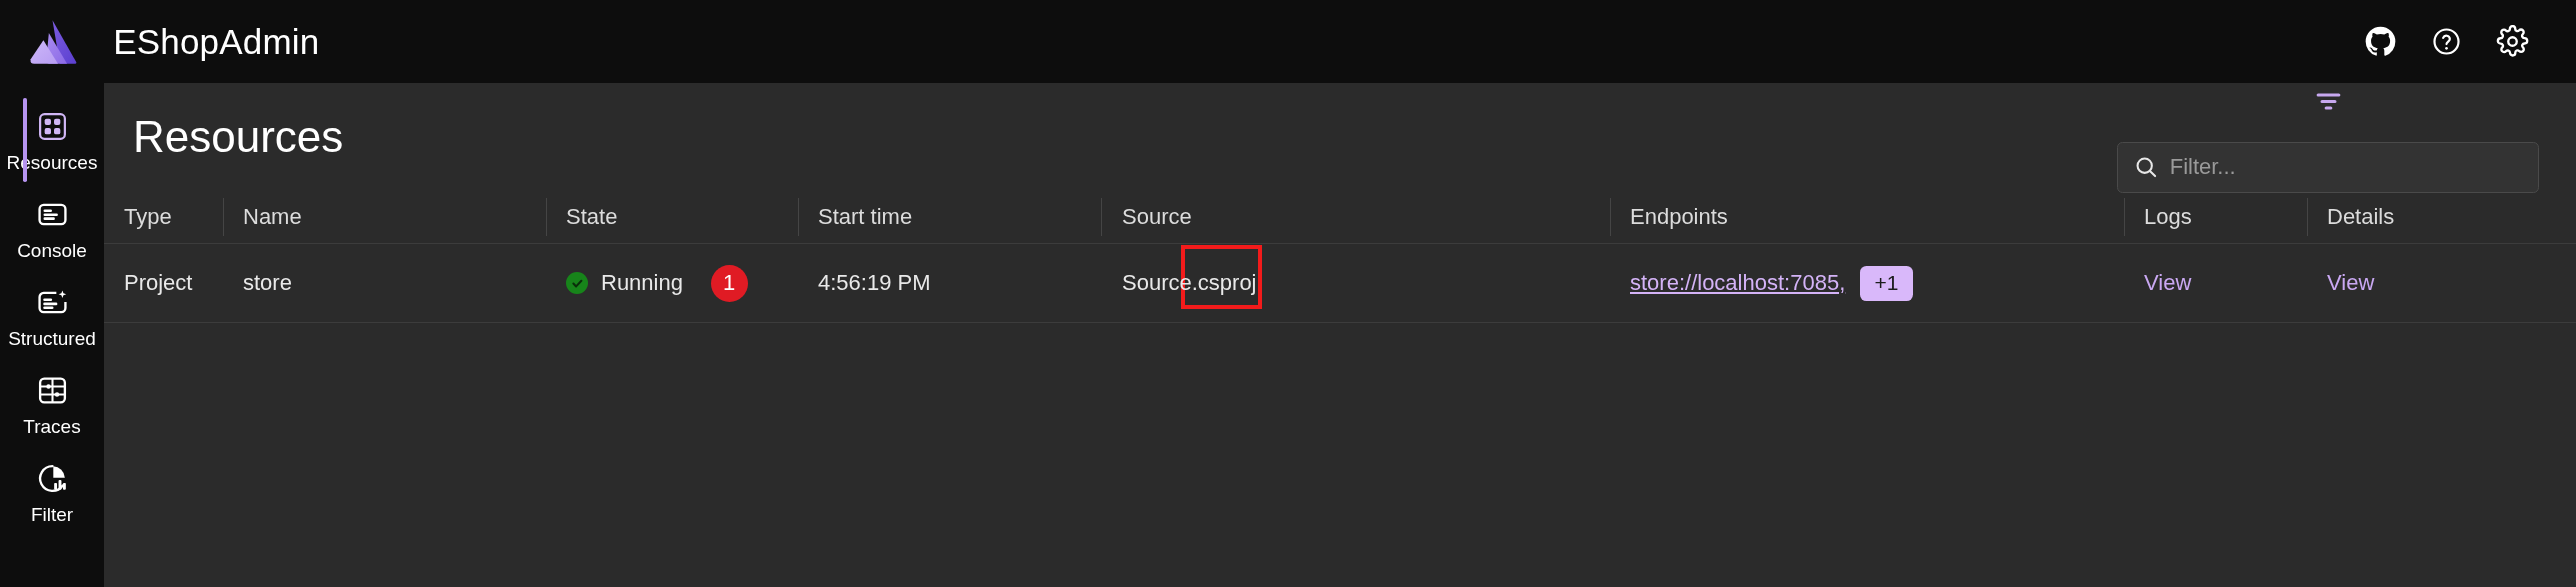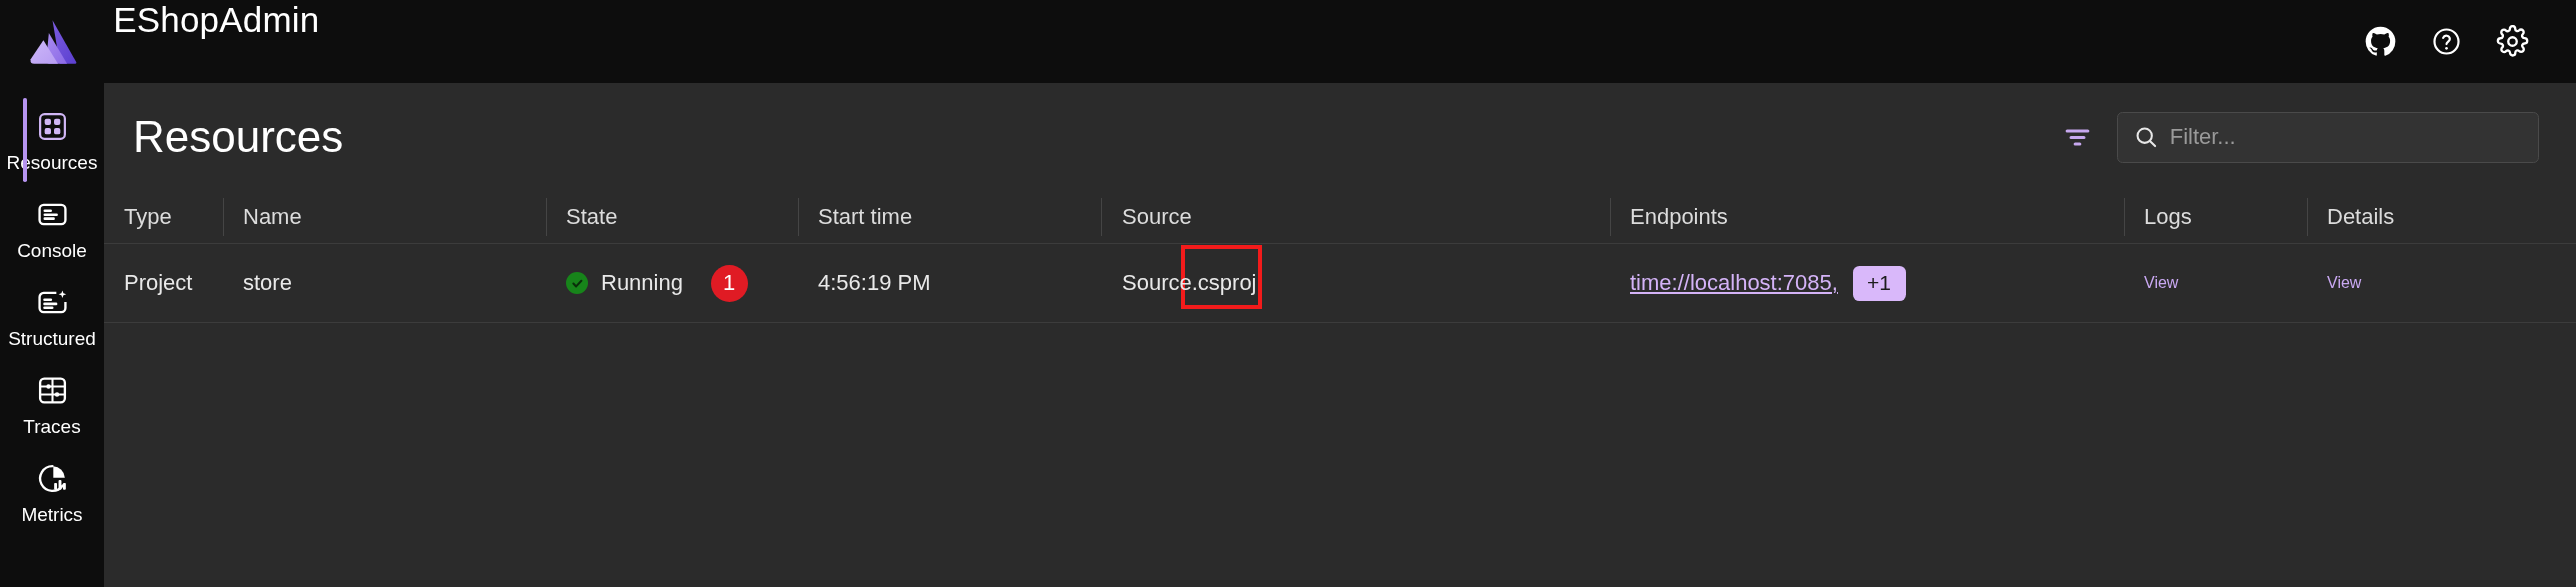--- a/index.html
+++ b/index.html
@@ -20,20 +20,21 @@
   }
 
   
   .topbar {
     position: absolute;
     top: 0; left: 0;
     width: 2576px;
     height: 83px;
     background: #0d0d0d;
     display: flex;
+    align-items: center;
   }
 
   .logo-wrap {
     width: 104px;
     height: 83px;
     display: flex;
     align-items: center;
     justify-content: center;
   }
 
@@ -141,20 +142,21 @@
     font-size: 44px;
     color: #ffffff;
     font-weight: 400;
   }
 
   .header-tools {
     margin-left: auto;
     display: flex;
     align-items: center;
     gap: 20px;
+    flex-direction: column;
   }
 
   .filter-icon-btn {
     width: 40px;
     height: 40px;
     display: flex;
     align-items: center;
     justify-content: center;
     cursor: pointer;
   }
@@ -294,21 +296,21 @@
     color: #d4b3f7;
     text-decoration: underline;
     cursor: pointer;
     font-size: 22px;
   }
 
   .link-plain {
     color: #c9a8f2;
     text-decoration: none;
     cursor: pointer;
-    font-size: 16px;
+    font-size: 22px;
   }
 
   .pill {
     display: inline-flex;
     align-items: center;
     justify-content: center;
     min-width: 53px;
     height: 35px;
     padding: 0 13px;
     background: #d9b8fa;
@@ -428,21 +430,21 @@
     <div class="nav-item">
       <span class="nav-ico">
         <svg width="33" height="33" viewBox="0 0 24 24" fill="none" stroke="currentColor" stroke-width="1.7">
           <path d="M12 3a9 9 0 1 0 7.4 14.1" stroke-linecap="round"></path>
           <path d="M12.6 3.05A9 9 0 0 1 21 11.4h-8.4z" fill="currentColor" stroke="none"></path>
           <rect x="13.2" y="15.2" width="2.1" height="5" rx="0.7" fill="currentColor" stroke="none"></rect>
           <rect x="16.4" y="13.1" width="2.1" height="7.1" rx="0.7" fill="currentColor" stroke="none"></rect>
           <rect x="19.6" y="15.2" width="2.1" height="5" rx="0.7" fill="currentColor" stroke="none"></rect>
         </svg>
       </span>
-      <span class="nav-label">Metrics</span>
+      <span class="nav-label">Filter</span>
     </div>
   </div>
 
   <div class="content">
 
     <div class="content-header">
       <div class="page-title">Resources</div>
 
       <div class="header-tools">
         <div class="filter-icon-btn">
@@ -491,21 +493,21 @@
             <span class="count-badge">1</span>
           </div>
           <div class="annot-box"></div>
         </div>
 
         <div class="cell c-starttime divider">4:56:19 PM</div>
         <div class="cell c-source divider">Source.csproj</div>
 
         <div class="cell c-endpoints divider">
           <span class="endpoint-wrap">
-            <a class="link">time://localhost:7085,</a>
+            <a class="link">store://localhost:7085,</a>
             <span class="pill">+1</span>
           </span>
         </div>
 
         <div class="cell c-logs divider">
           <a class="link-plain">View</a>
         </div>
 
         <div class="cell c-details divider">
           <a class="link-plain">View</a>

